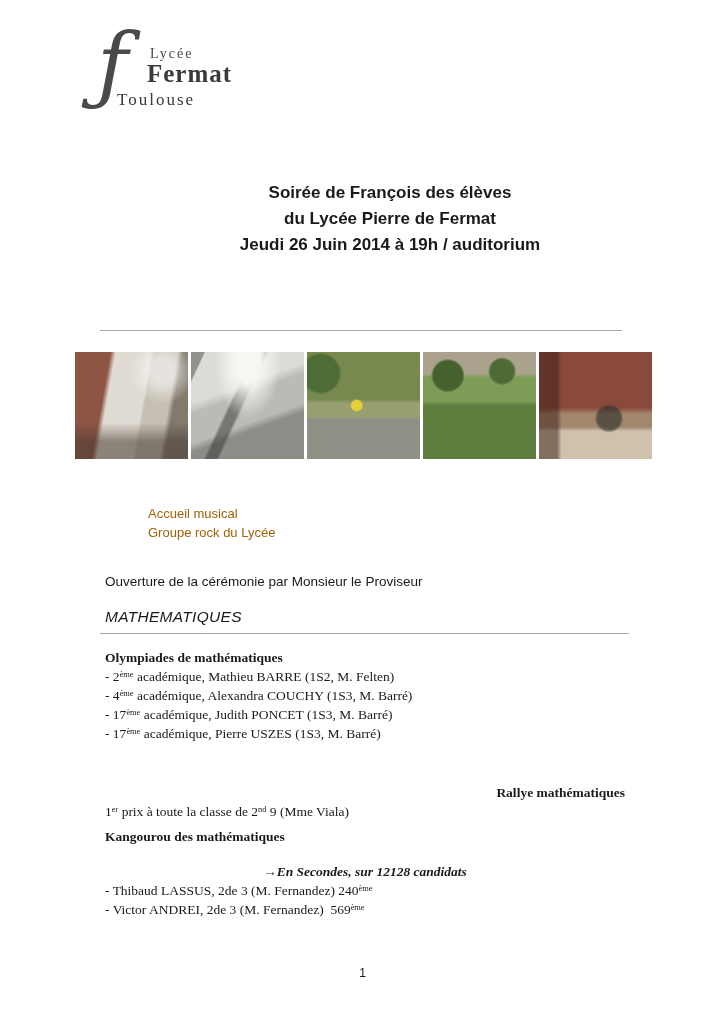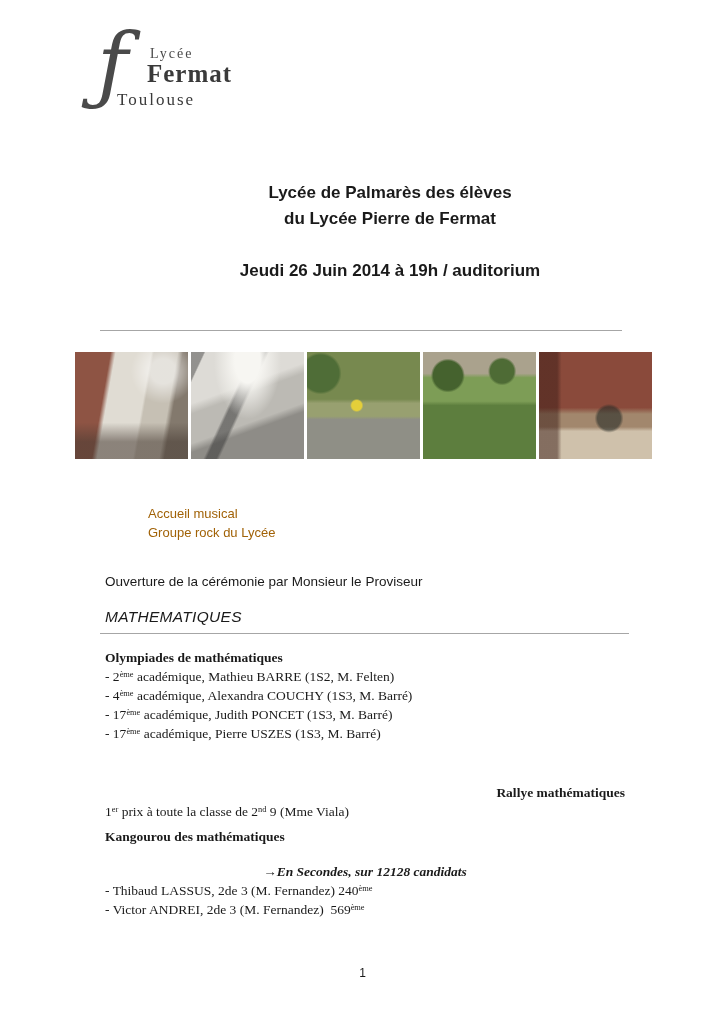--- a/index.html
+++ b/index.html
@@ -23,21 +23,21 @@
     font-size:14px;letter-spacing:2px;color:#4a4a4a;}
   .logo .l2{position:absolute;top:24px;left:52px;font-family:"Liberation Serif",serif;
     font-size:25px;font-weight:700;letter-spacing:1px;color:#3a3a3a;}
   .logo .l3{position:absolute;top:54px;left:22px;font-family:"Liberation Serif",serif;
     font-size:17px;letter-spacing:2px;color:#3a3a3a;}
   
   .title-block{
     position:absolute;top:180px;left:110px;width:560px;
     text-align:center;font-weight:700;font-size:17px;line-height:26px;
   }
-  .title-block .line3{margin-top:26px;}
+  .title-block .line3{}
   
   .rule{position:absolute;top:330px;left:100px;width:522px;height:1px;background:#a6a6a6;}
   
   .photo-strip{position:absolute;top:352px;left:75px;width:577px;height:107px;display:flex;gap:3px;}
   .photo{flex:1 1 0;height:107px;}
   .p1{background-image:
       linear-gradient(to top, rgba(70,58,50,.55) 0 16%, rgba(0,0,0,0) 34%),
       radial-gradient(circle at 78% 18%, rgba(255,255,255,.55) 0 10%, rgba(0,0,0,0) 26%),
       linear-gradient(100deg,#8e5444 0 27%, #e0dcd3 31% 58%, #c6c0b4 60% 78%, #83796d 82% 100%);}
   .p2{background-image:
@@ -81,21 +81,21 @@
 <div class="page">
 
   <div class="logo">
     <span class="glyph">ƒ</span>
     <span class="l1">Lycée</span>
     <span class="l2">Fermat</span>
     <span class="l3">Toulouse</span>
   </div>
 
   <div class="title-block">
-    <div class="line1">Lycée de Palmarès des élèves</div>
+    <div class="line1">Soirée de François des élèves</div>
     <div class="line2">du Lycée Pierre de Fermat</div>
     <div class="line3">Jeudi 26 Juin 2014 à 19h / auditorium</div>
   </div>
 
   <div class="rule"></div>
 
   <div class="photo-strip">
     <div class="photo p1"></div>
     <div class="photo p2"></div>
     <div class="photo p3"></div>

